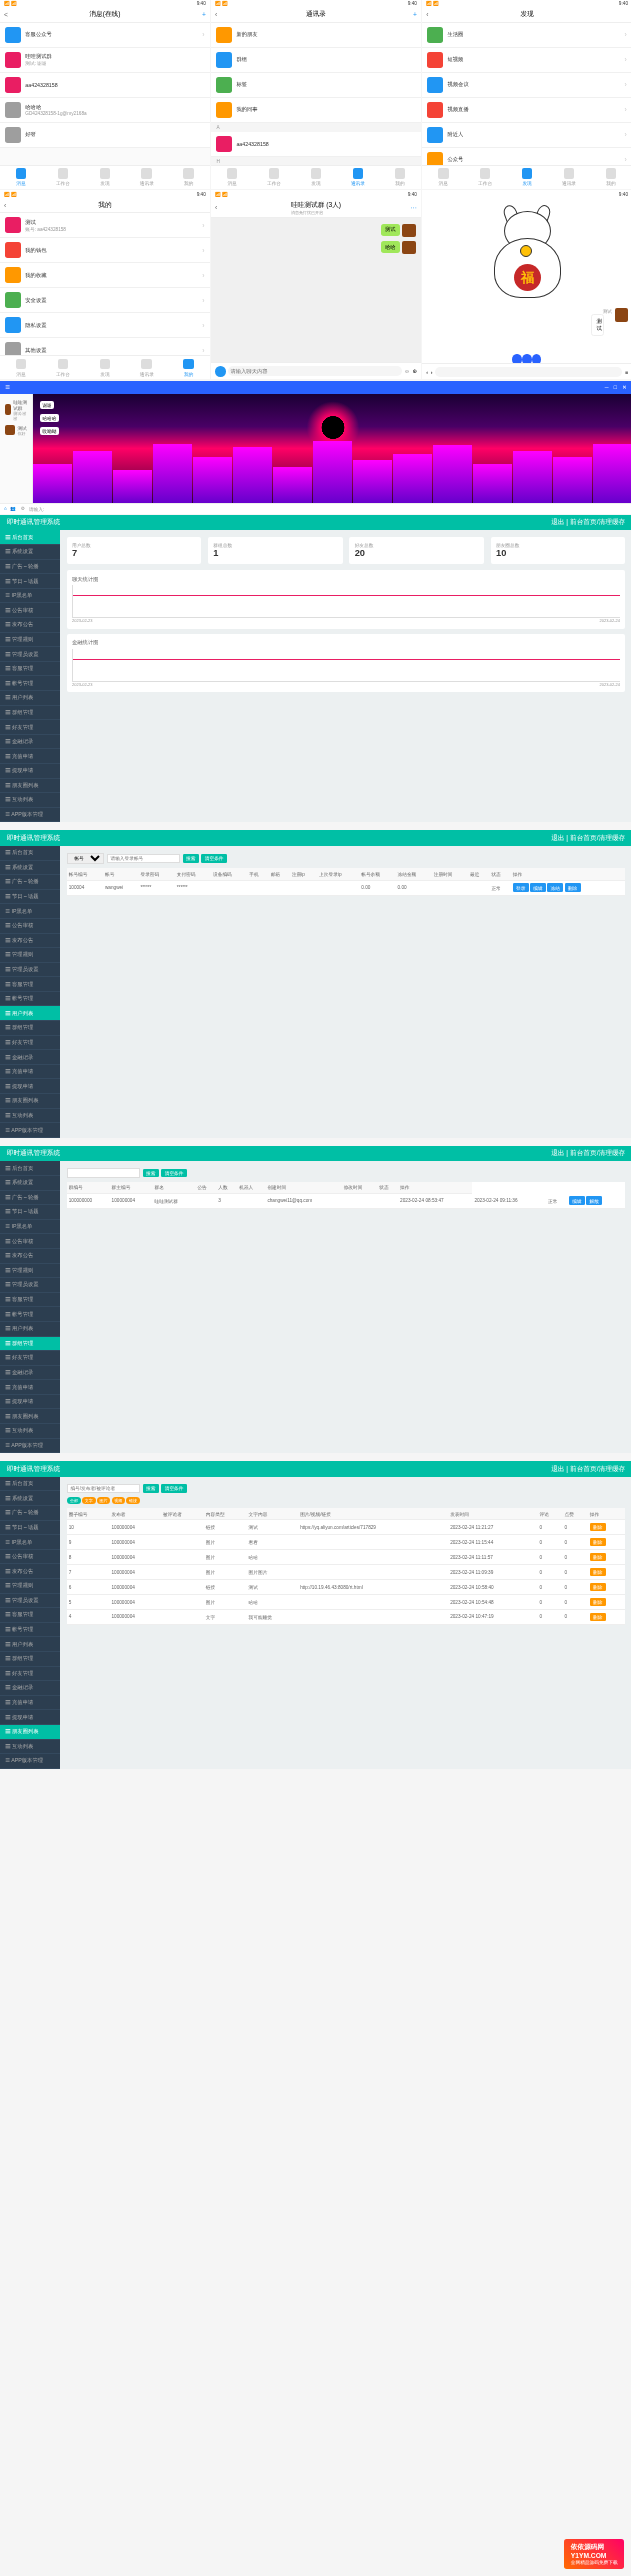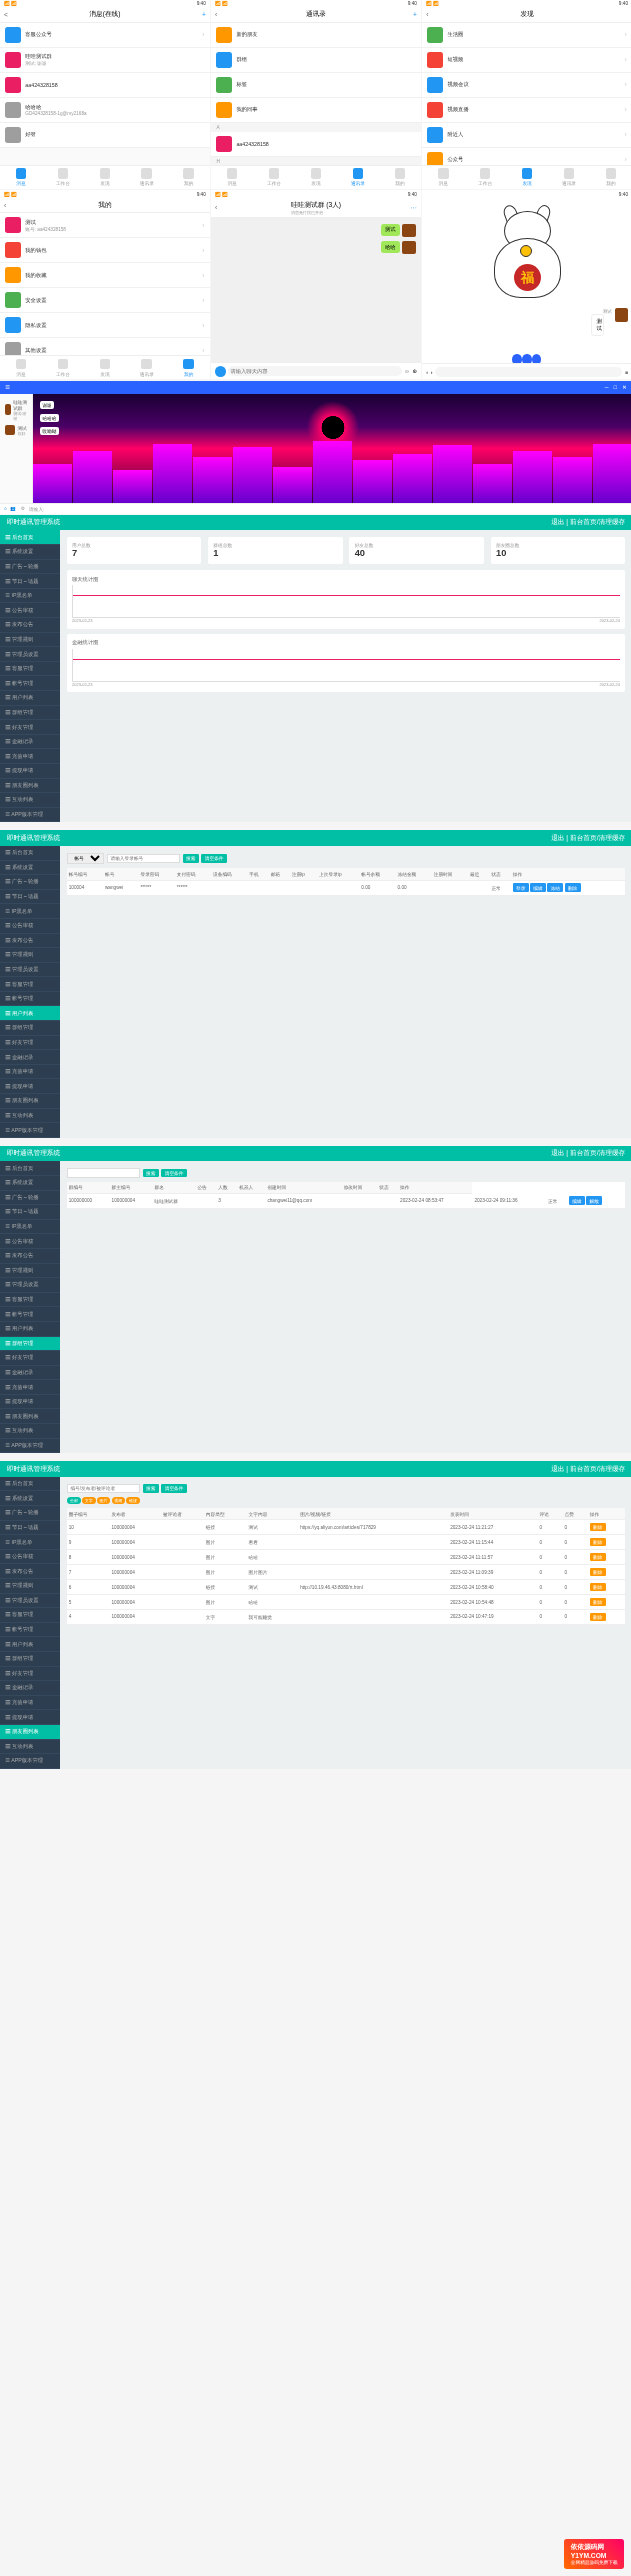--- a/index.html
+++ b/index.html
@@ -484,21 +484,21 @@
 <div class="stat">
               <div class="sl">用户总数</div>
               <div class="sv">7</div>
             </div>
 <div class="stat">
               <div class="sl">群组总数</div>
               <div class="sv">1</div>
             </div>
 <div class="stat">
               <div class="sl">好友总数</div>
-              <div class="sv">40</div>
+              <div class="sv">20</div>
             </div>
 <div class="stat">
               <div class="sl">朋友圈总数</div>
               <div class="sv">10</div>
             </div>
 </div>
 <div class="chart">
             <div class="ct">聊天统计图</div>
             <div class="cline"></div>
             <div style="display:flex;justify-content:space-between;font-size:4px;color:#999">

